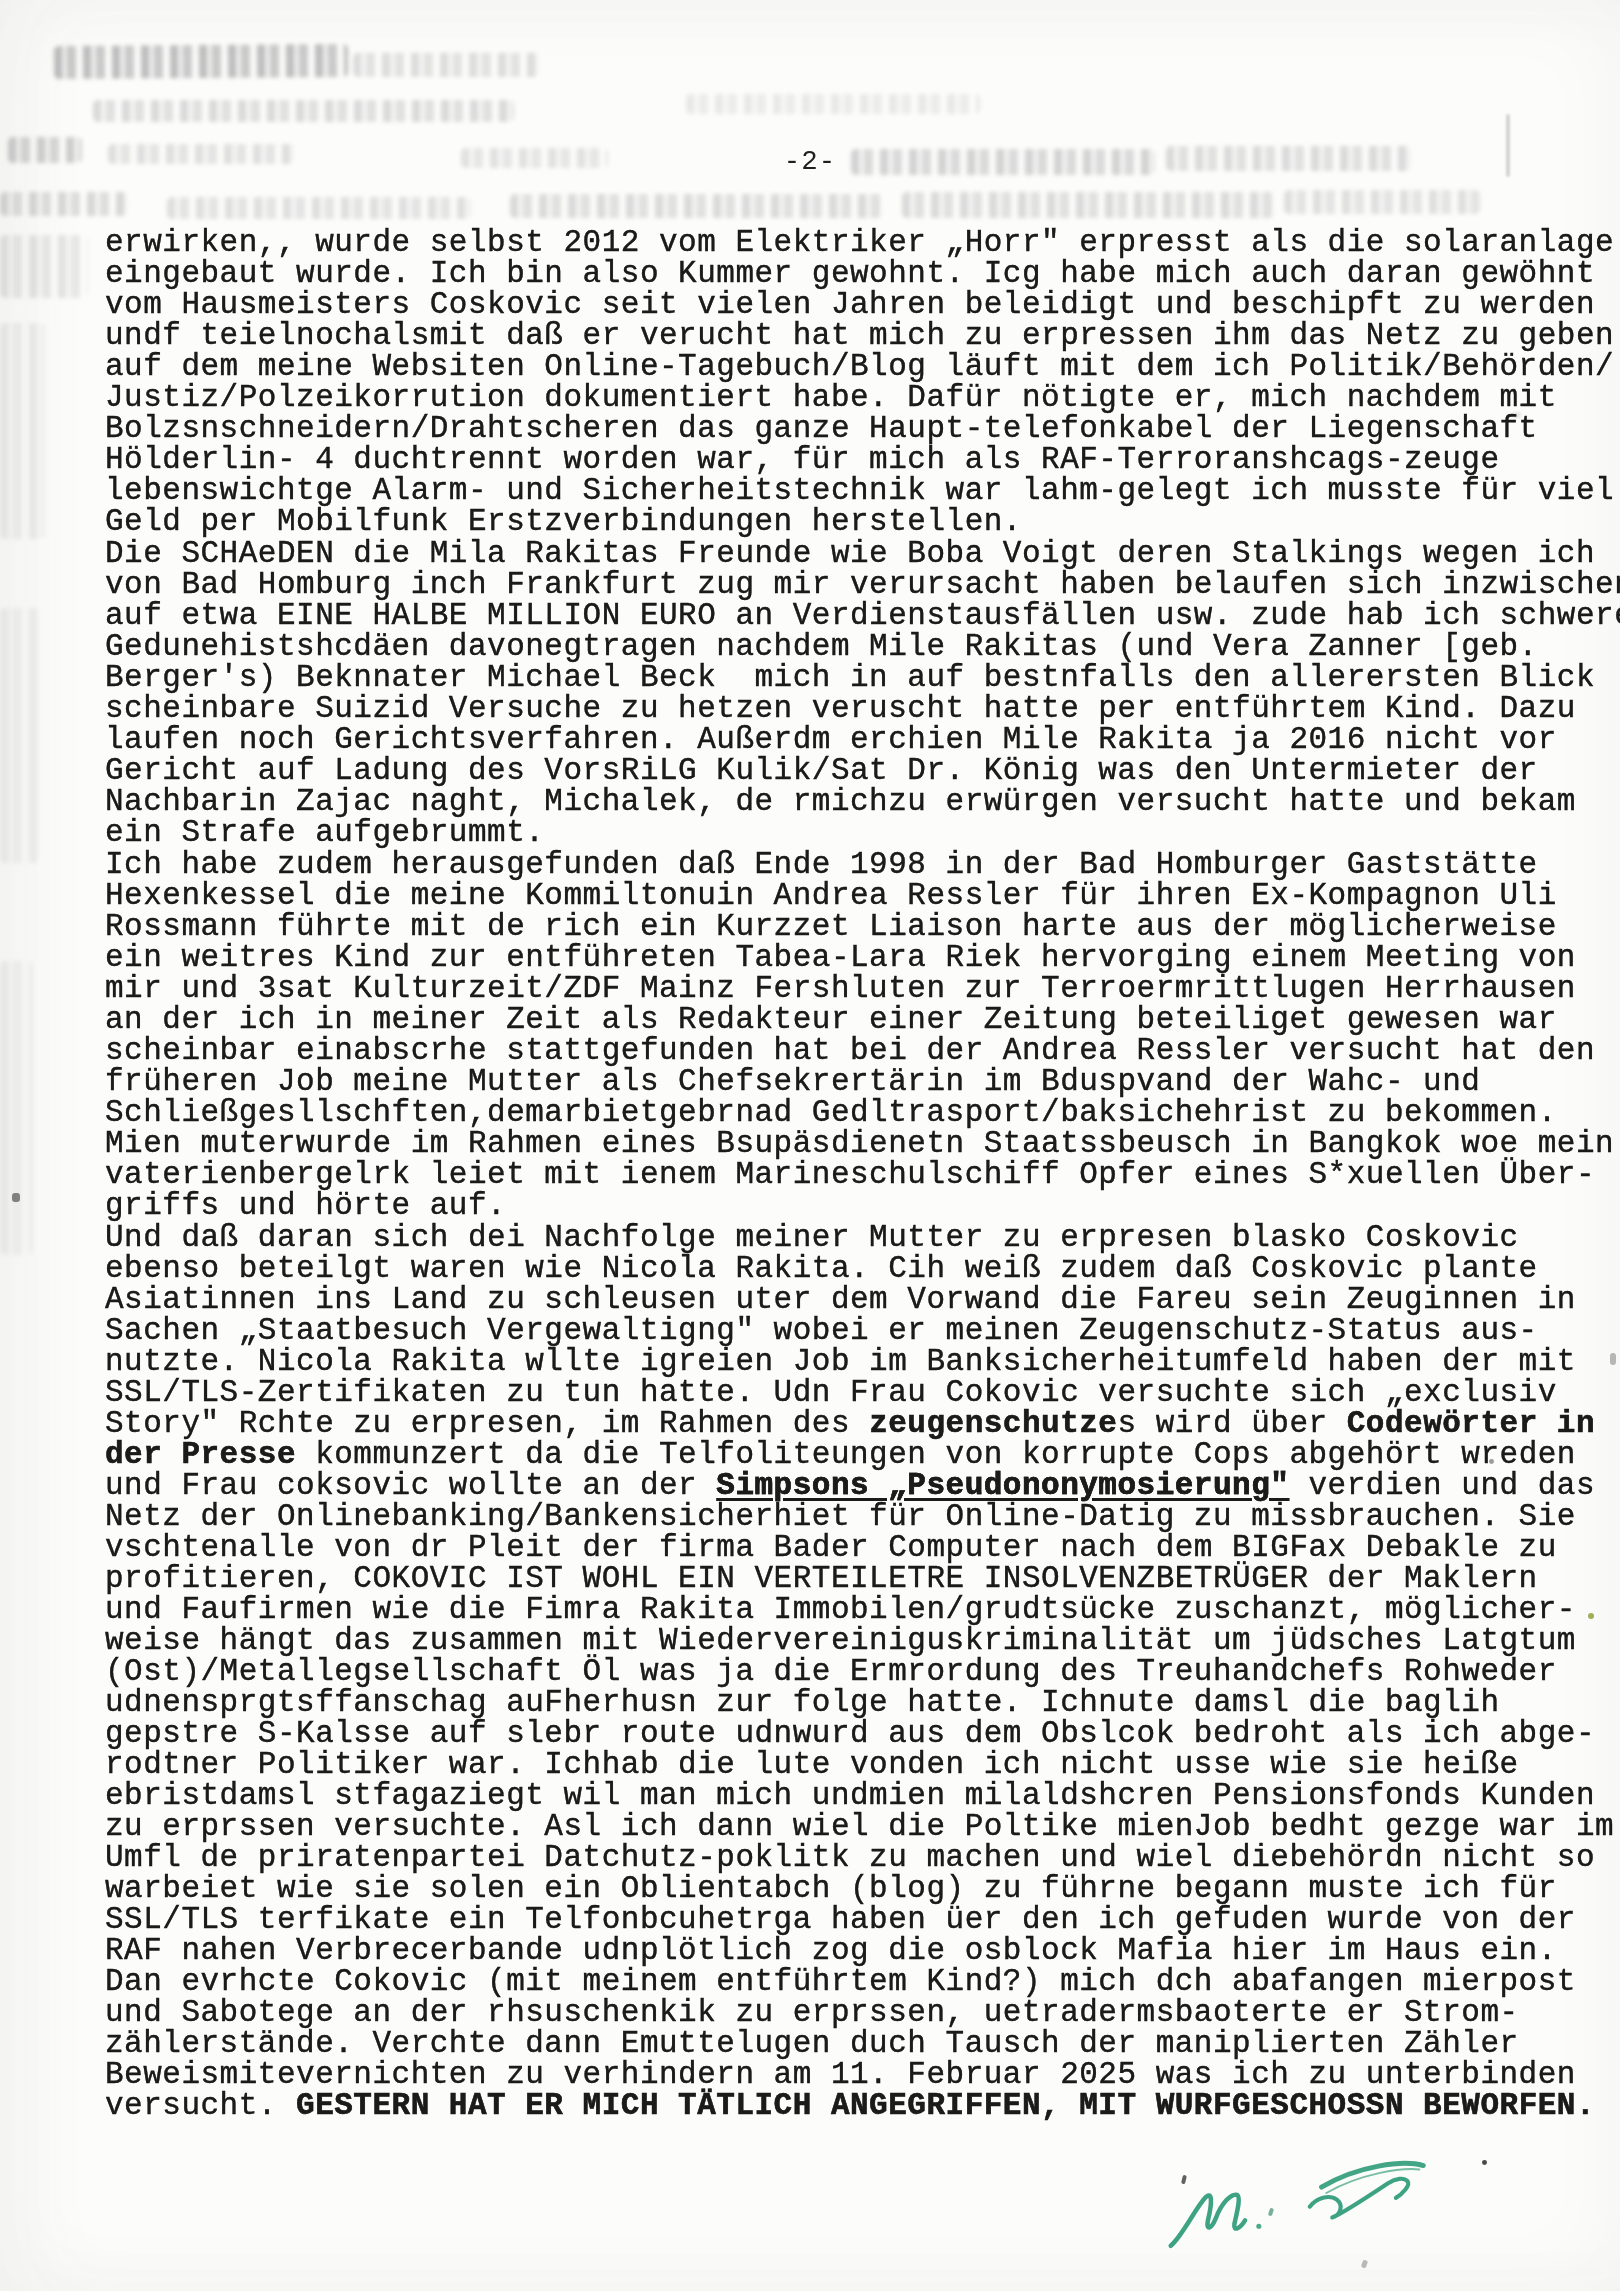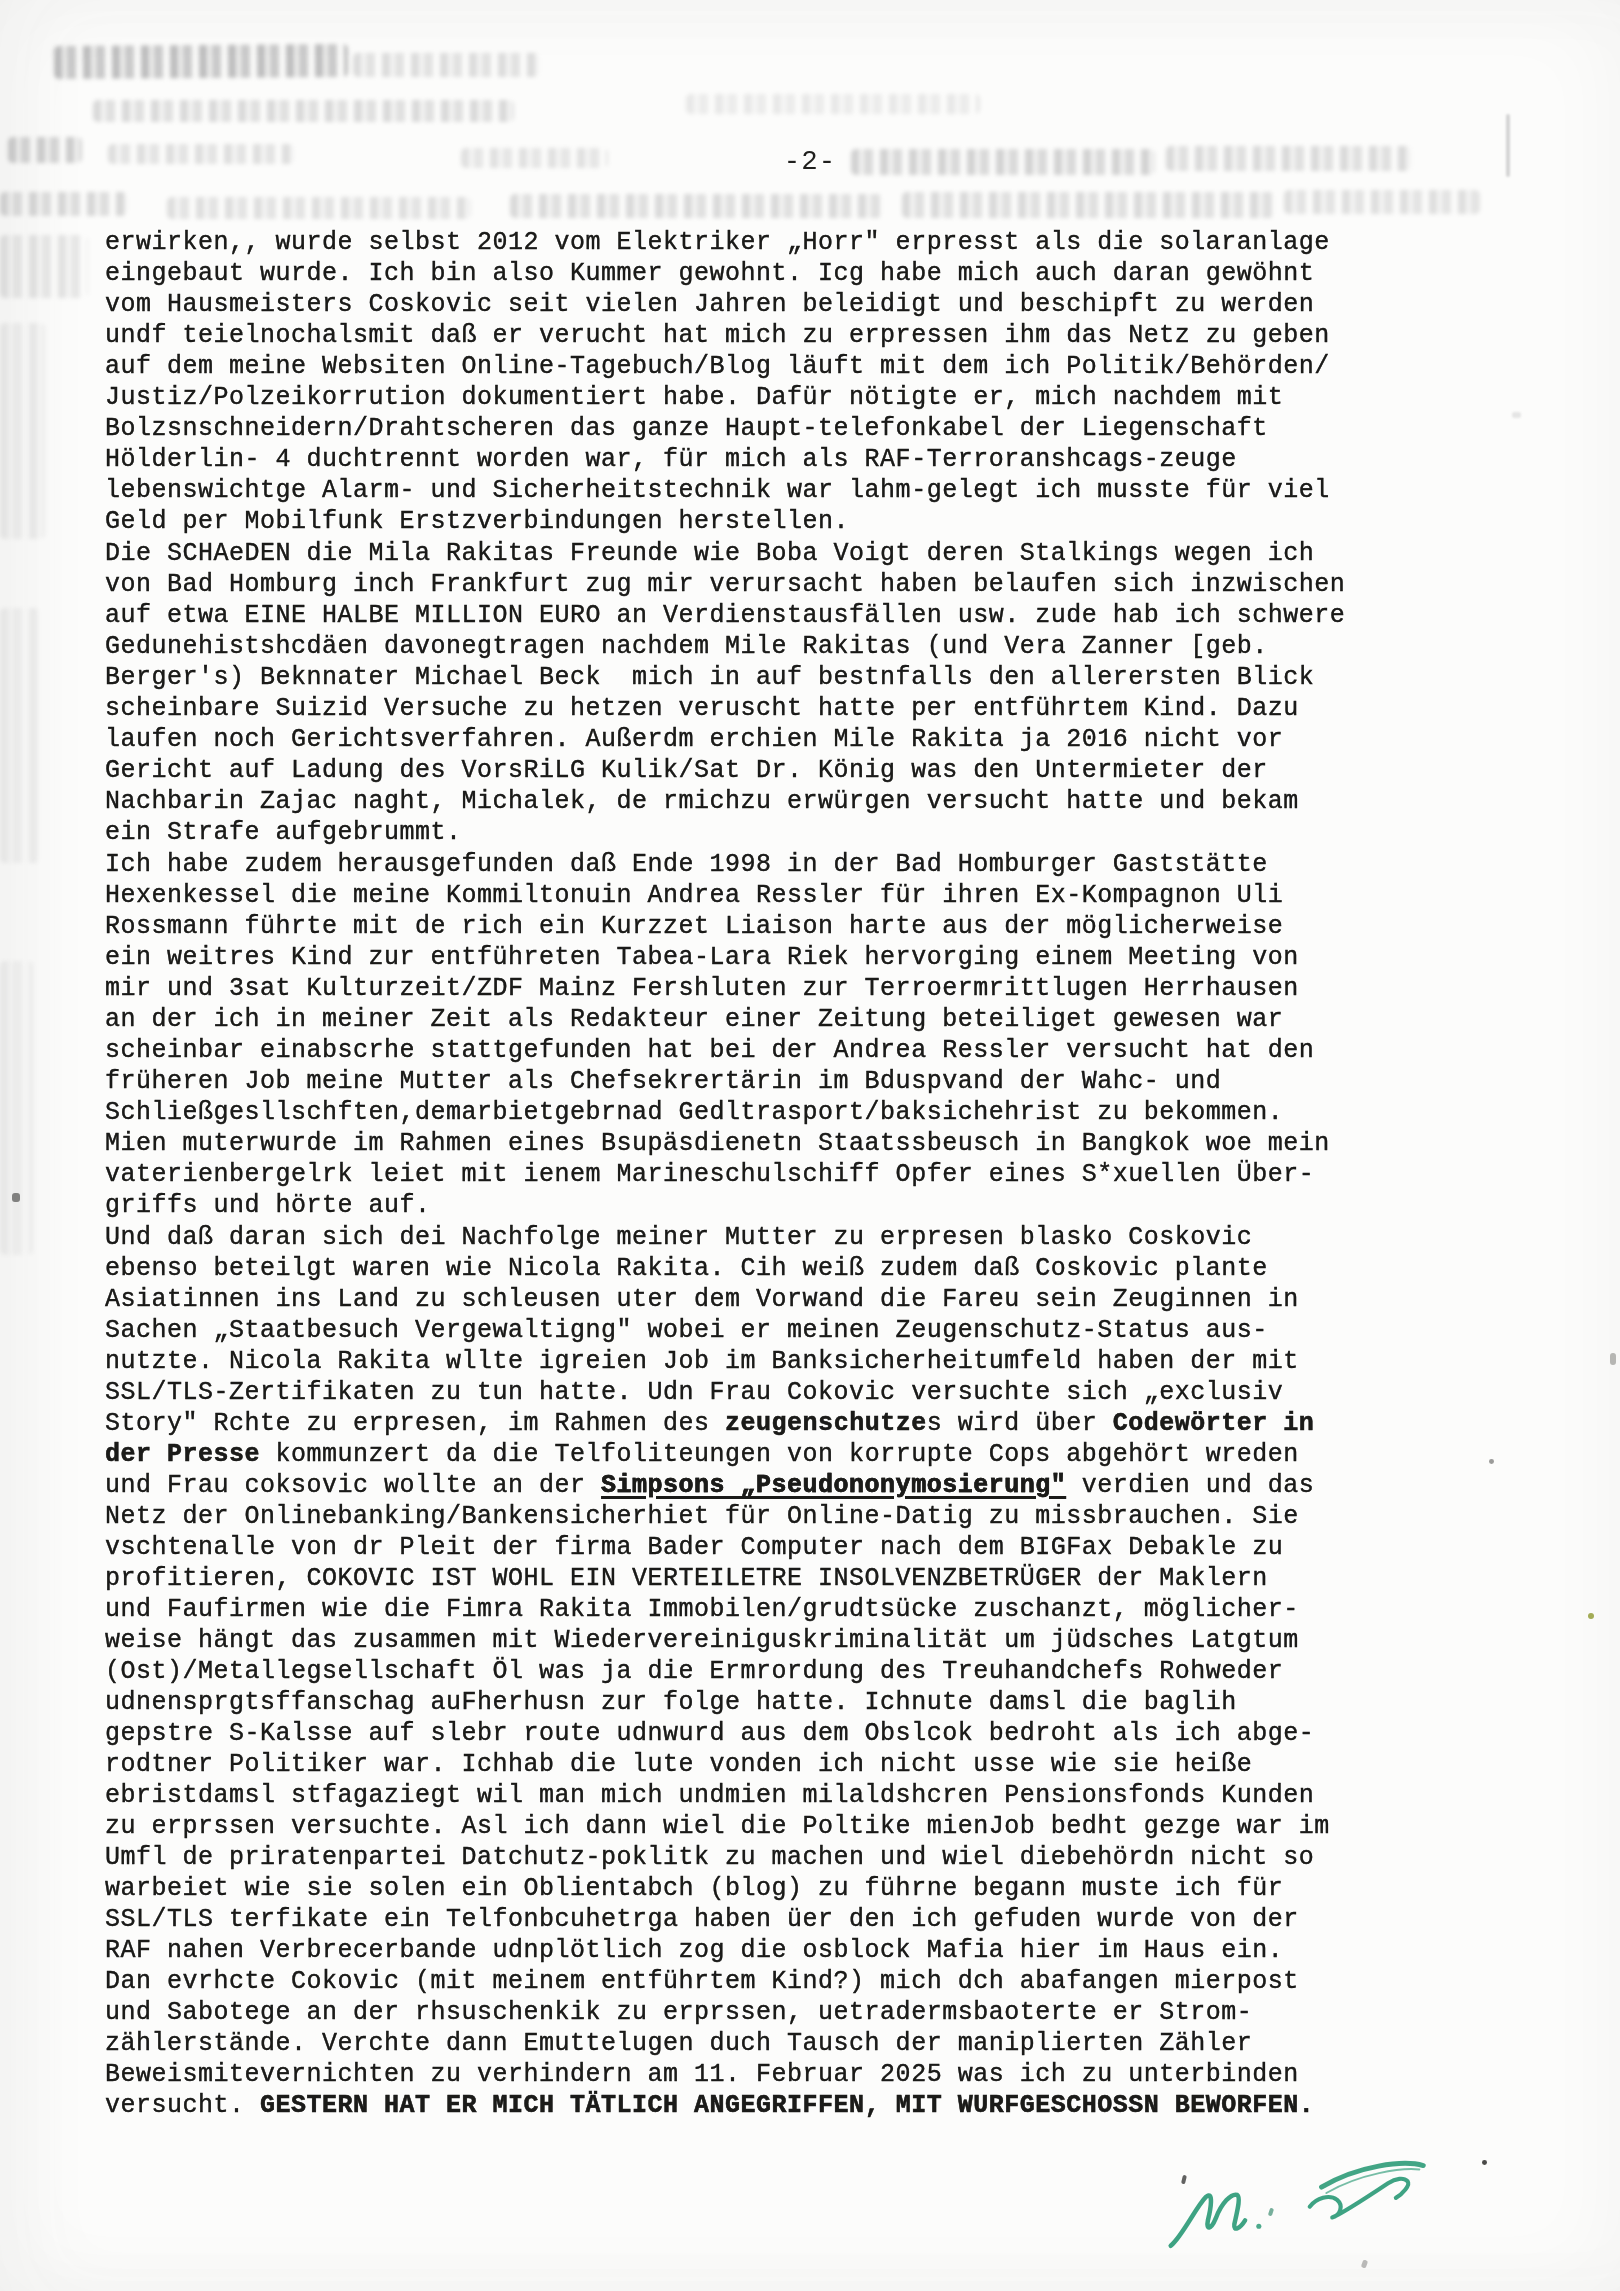--- a/index.html
+++ b/index.html
@@ -13,21 +13,21 @@
   .page-shade{position:absolute;inset:0;pointer-events:none;
     box-shadow:inset 0 0 88px rgba(60,60,60,0.04), inset 39px 0 69px rgba(80,80,80,0.03);}
   
   .pagenum{
     position:absolute;top:146px;left:0;width:1620px;text-align:center;
     font-size:27.4px;letter-spacing:1px;color:#1f1f1d;
   }
   
   .body-text{
     position:absolute;left:105px;top:227px;width:1411px;
-    font-size:25px;line-height:31px;letter-spacing:0.5px;
+    font-size:31px;line-height:31px;letter-spacing:0.5px;
     white-space:pre;color:var(--ink);
     -webkit-text-stroke:0.3px currentColor;
     text-shadow:0 0 0.4px rgba(20,20,20,0.55);
     font-family:Liberation Mono, monospace;
   }
   .para + .para{margin-top:1px;}
   .line{height:31px;}
   .b{font-weight:700;-webkit-text-stroke:0.5px currentColor;}
   .u{text-decoration:underline;text-decoration-thickness:2.5px;text-underline-offset:3.9px;}
   

